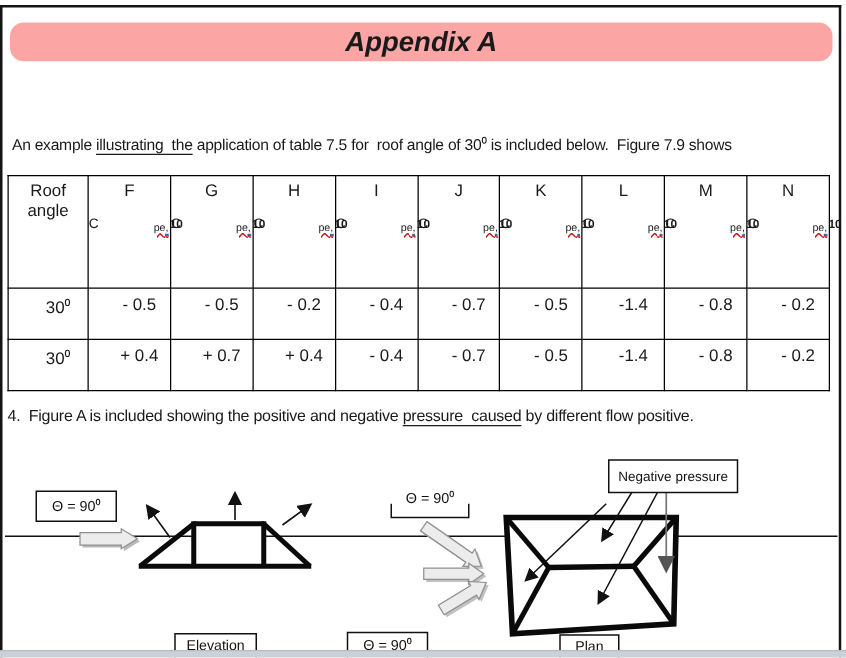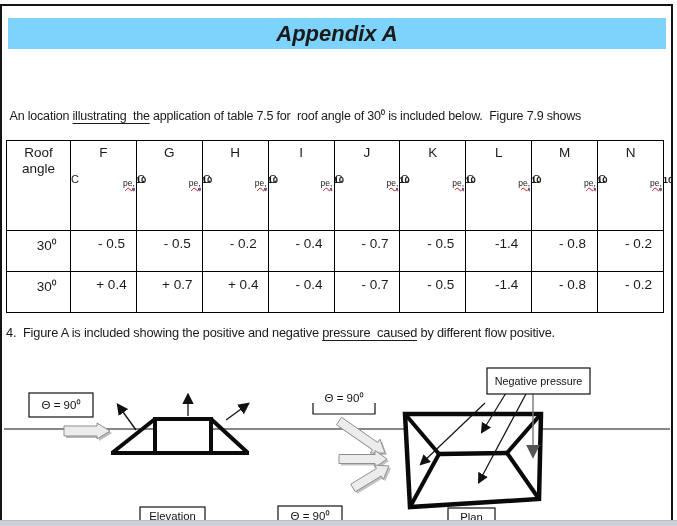--- a/index.html
+++ b/index.html
@@ -5,23 +5,23 @@
   html,body{margin:0;padding:0;}
   body{width:677px;height:526px;overflow:hidden;background:#ffffff;
        font-family:"Liberation Sans",sans-serif;color:#1a1a1a;}
   .screen{position:relative;width:677px;height:526px;overflow:hidden;background:#fff;}
 
   .page-frame{position:absolute;left:0;top:4px;width:673px;height:522px;
               border:2px solid #141414;border-bottom:none;box-sizing:border-box;
               background:transparent;pointer-events:none;}
 
   .title-band{position:absolute;left:8px;top:18px;width:658px;height:31px;
-              background:#7dd3fc;text-align:center;line-height:31px;
+              background:#fca5a5;text-align:center;line-height:31px;
               font-size:22px;font-weight:bold;font-style:italic;
-              font-family:"Liberation Sans",sans-serif;}
+              font-family:"Liberation Sans",sans-serif;border-radius:11px;}
 
   .intro{position:absolute;left:7px;top:68px;width:668px;
          font-size:12.5px;letter-spacing:-0.2px;line-height:19.3px;white-space:pre;}
   .note{position:absolute;left:6px;top:325px;width:668px;
         font-size:12.8px;letter-spacing:-0.2px;white-space:pre;}
 
   .gram{text-decoration-line:underline;text-decoration-style:double;
         text-decoration-color:#3565c0;text-decoration-thickness:1px;
         text-underline-offset:3px;text-decoration:underline;}
 
@@ -54,21 +54,21 @@
 
 <div class="screen">
 
   <div class="page-frame"></div>
 
   <div class="title-band">
     <span>Appendix A</span>
   </div>
 
   <div class="intro">
-    <div><span> An location </span><span class="gram">illustrating&nbsp; the</span><span> application of table 7.5 for&nbsp; roof angle of 30⁰ is included below.&nbsp; Figure 7.9 shows</span></div>
+    <div><span> An example </span><span class="gram">illustrating&nbsp; the</span><span> application of table 7.5 for&nbsp; roof angle of 30⁰ is included below.&nbsp; Figure 7.9 shows</span></div>
   </div>
 
   <table class="ptable">
     <colgroup>
         <col style="width:64px">
       </colgroup>
     <thead>
         <tr class="hrow">
           <th>
             <span class="corner">Roof angle</span>

